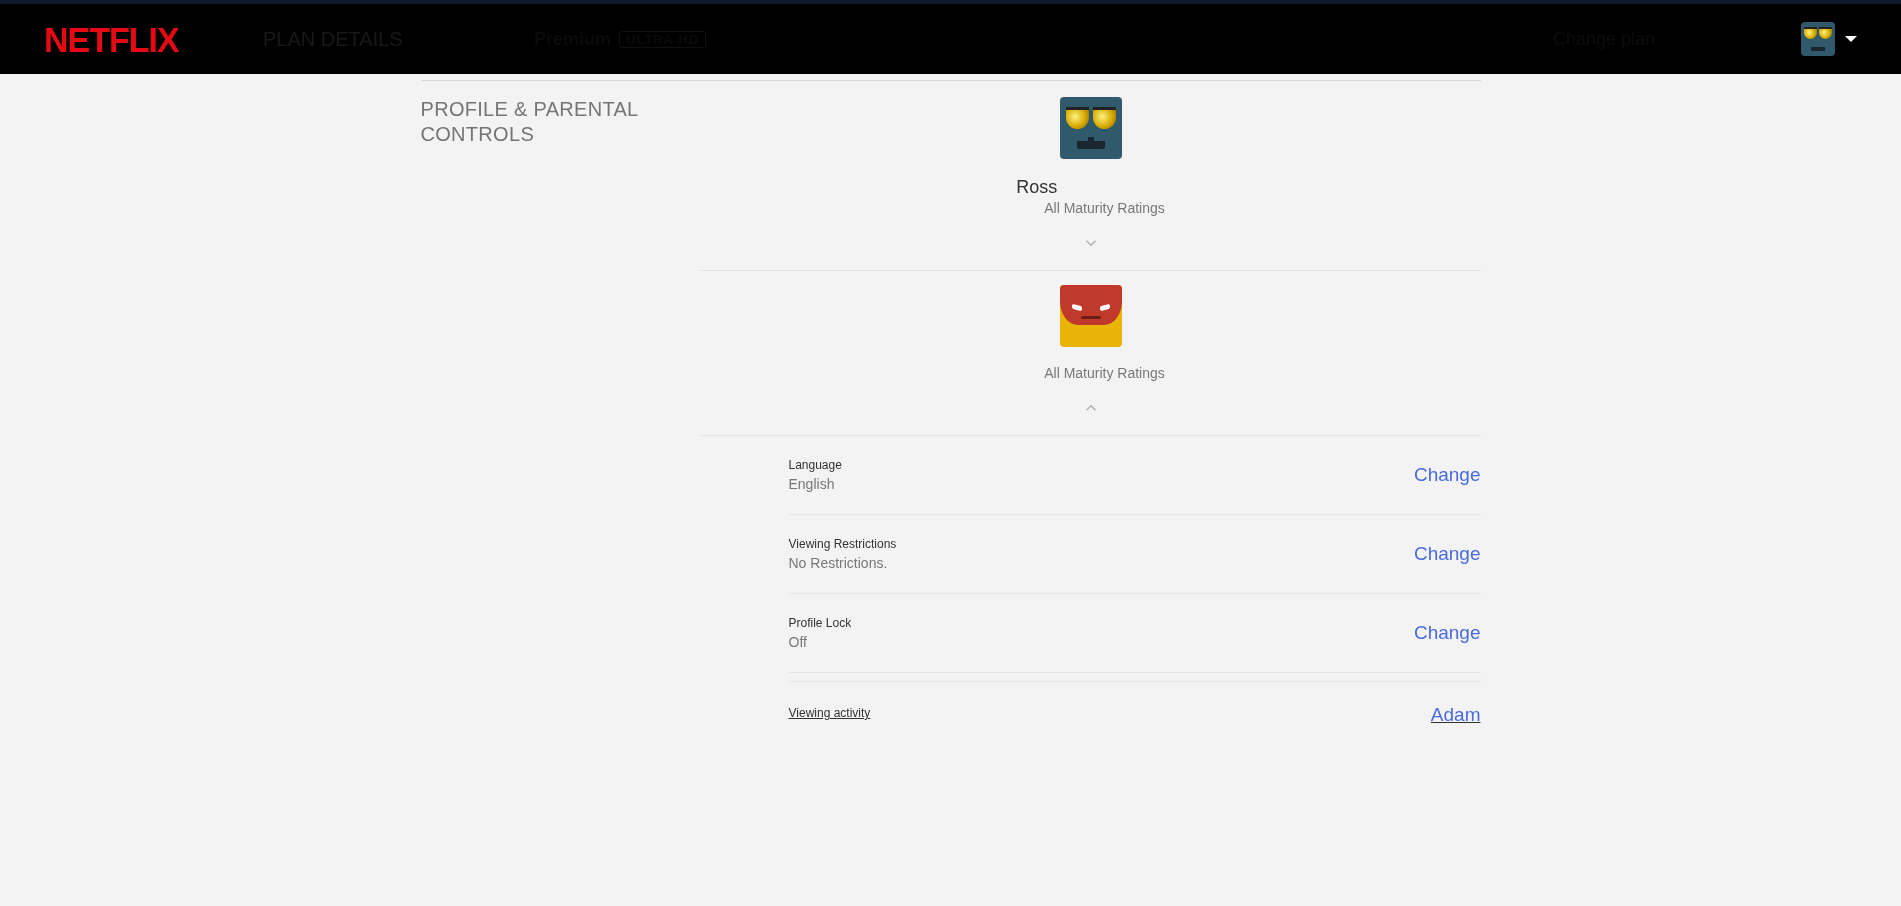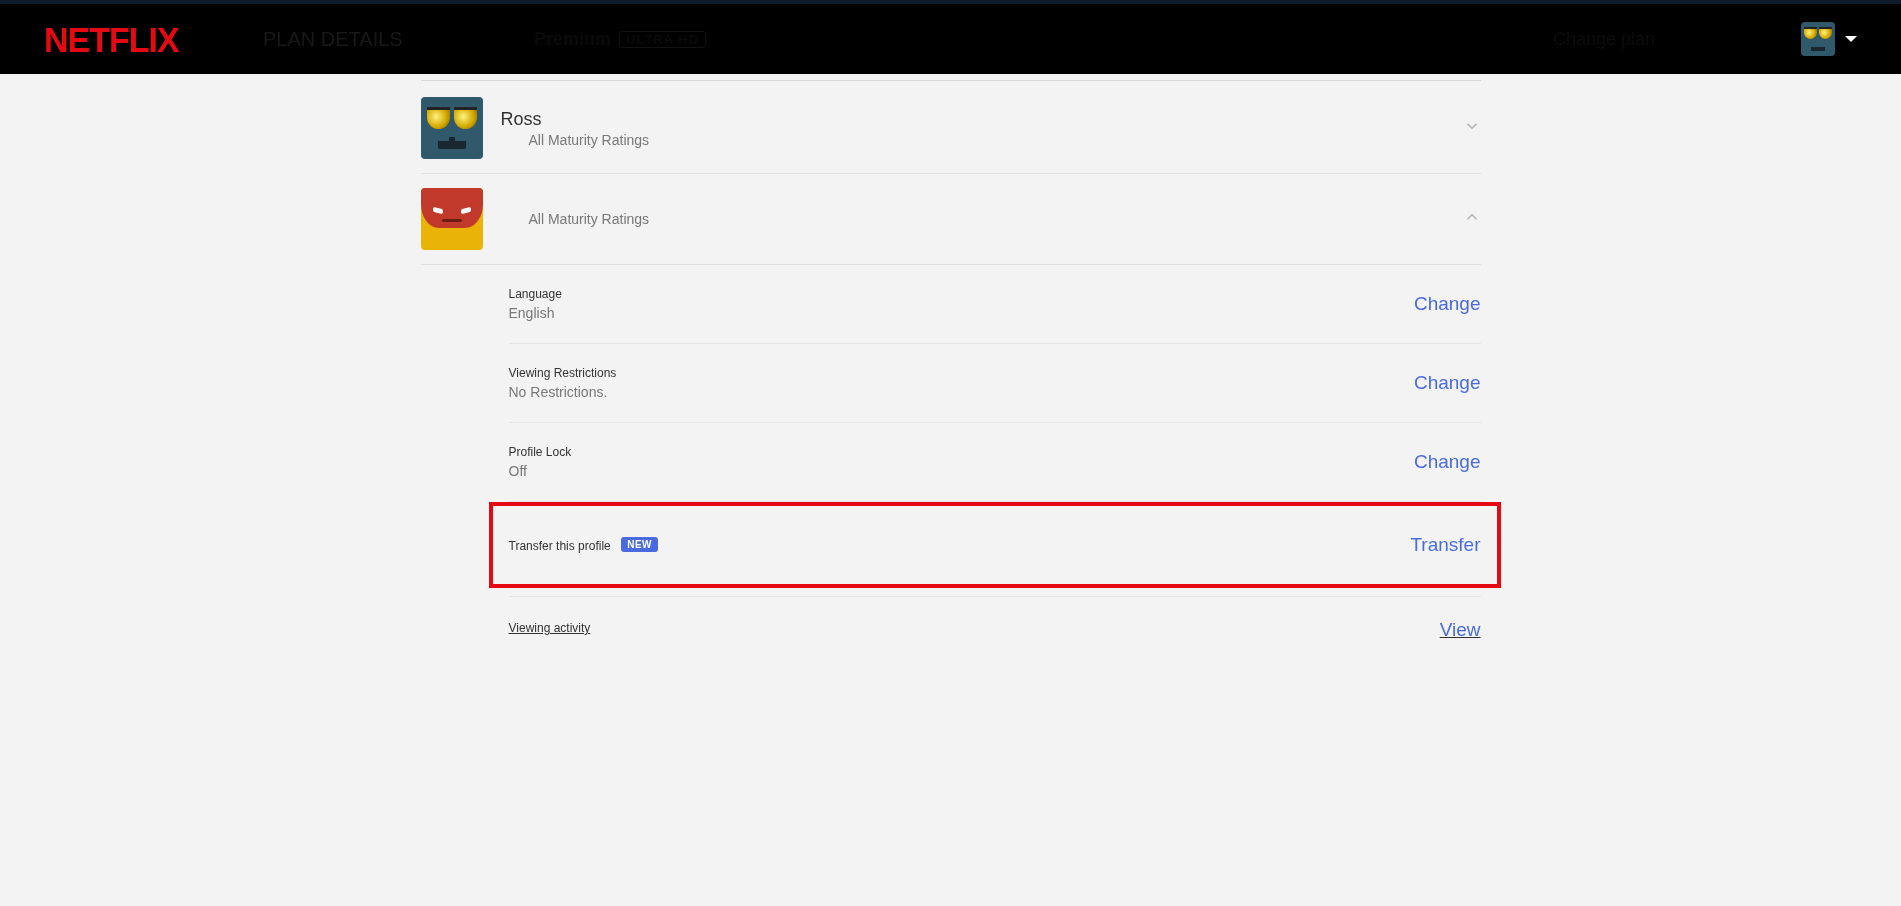--- a/index.html
+++ b/index.html
@@ -112,20 +112,21 @@
   .section-body { flex: 1; }
 
   
   .profile-row {
     display: flex;
     align-items: center;
     gap: 18px;
     padding: 14px 0;
     border-bottom: 1px solid #e0e0e0;
     cursor: pointer;
+    flex-direction: column;
   }
   .profile-row:first-child { padding-top: 0; }
   .avatar {
     width: 62px; height: 62px;
     border-radius: 4px;
     position: relative;
     overflow: hidden;
     flex: 0 0 62px;
   }
   .avatar.ross { background: #305a6b; }
@@ -285,20 +286,21 @@
       <div class="mustache"></div>
     </div>
     <div class="caret-down"></div>
   </div>
 </header>
 
 <div class="page">
   <hr class="full">
 
   <div class="section">
+    <div class="section-label">PROFILE &amp; PARENTAL CONTROLS</div>
 
     <div class="section-body">
 
       <div class="profile-row">
         <div class="avatar ross">
           <div class="glasses">
               <div class="lens"></div>
               <div class="lens"></div>
             </div>
           <div class="mustache"></div>
@@ -350,34 +352,25 @@
         </div>
 
         <div class="setting-row">
           <div class="setting-left">
             <div class="setting-title">Profile Lock</div>
             <div class="setting-value">Off</div>
           </div>
           <a class="link">Change</a>
         </div>
 
-        <div class="highlight-box">
-          <div class="setting-row">
-            <div class="setting-left">
-              <span class="setting-title" style="display:inline">Transfer this profile</span>
-              <span class="new-badge">NEW</span>
-            </div>
-            <a class="link">Transfer</a>
-          </div>
-        </div>
 
         <div class="setting-row no-border after-highlight">
           <div class="setting-left">
             <div class="setting-title">Viewing activity</div>
           </div>
-          <a class="link">View</a>
+          <a class="link">Adam</a>
         </div>
 
       </div>
 
     </div>
   </div>
 </div>
 
 </body></html>

